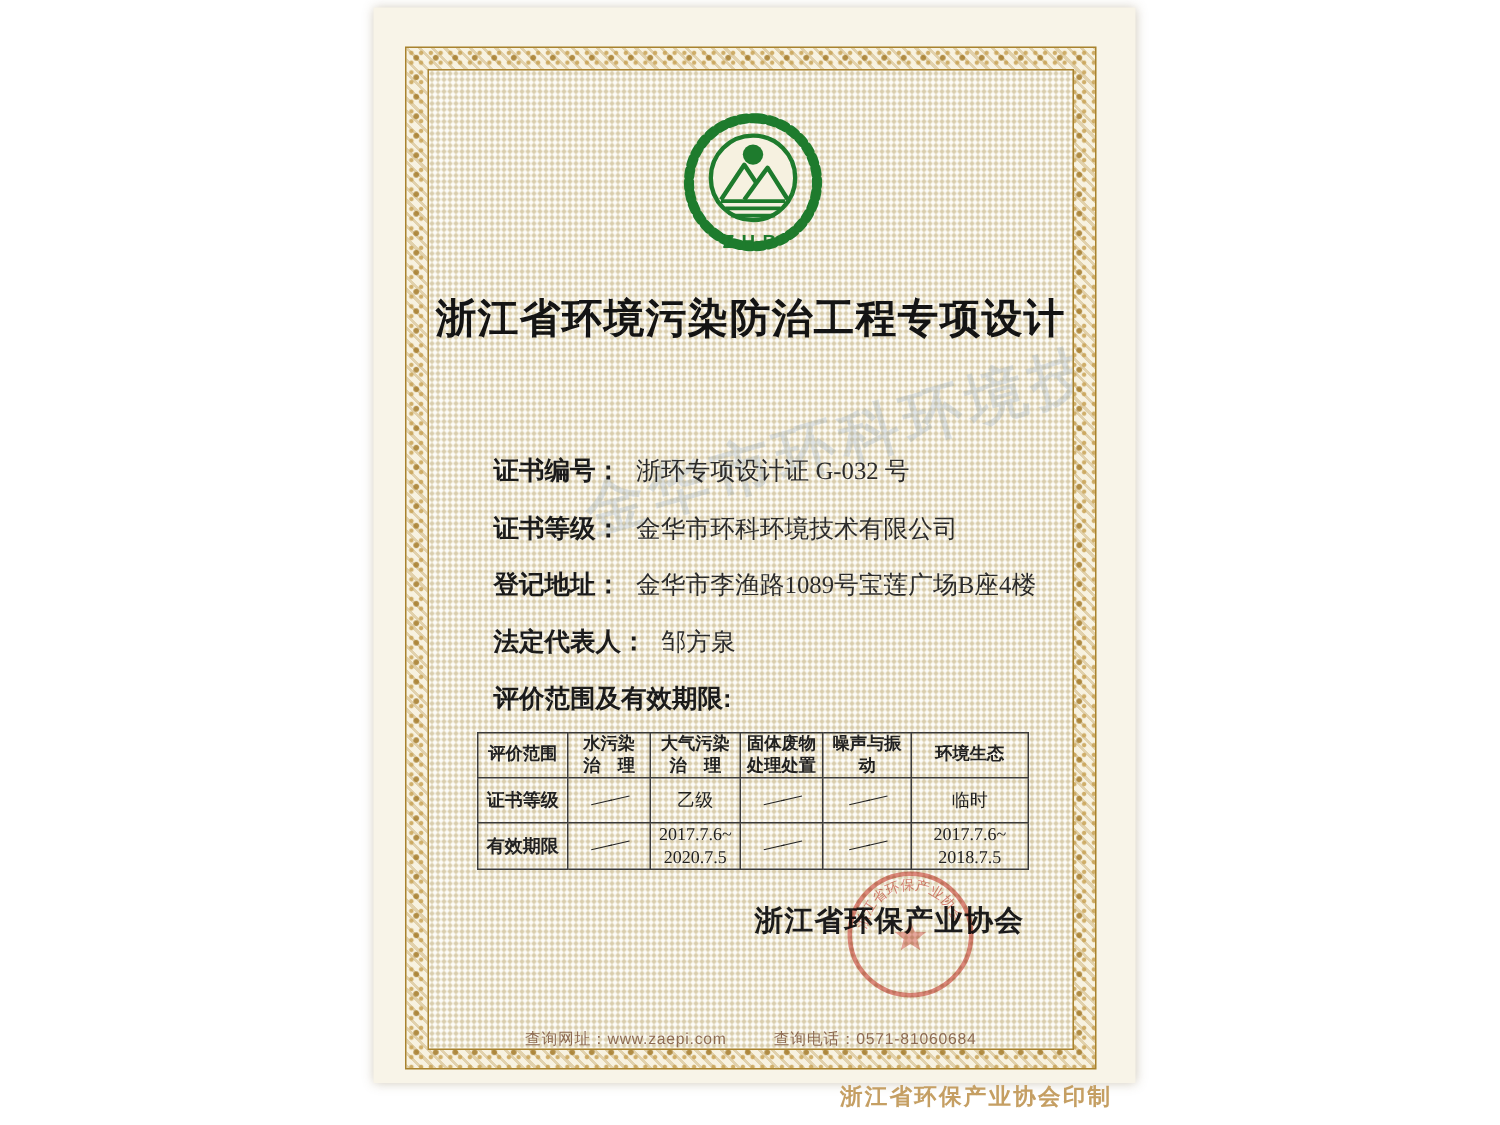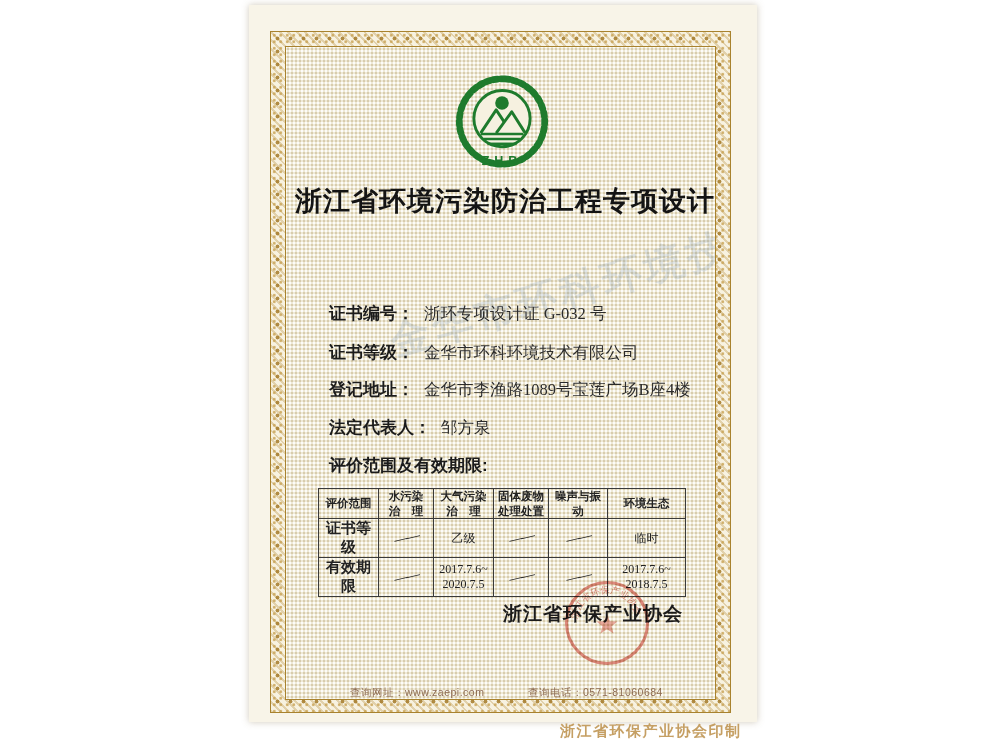--- a/index.html
+++ b/index.html
@@ -42,50 +42,50 @@
     position:absolute; left:105px; top:268px; width:500px;
     font-size:40px; font-weight:700; letter-spacing:4px;
     color:rgba(108,140,170,.20);
     transform:rotate(-16deg); transform-origin:left center;
     white-space:nowrap; pointer-events:none;
   }
 
   .logo { position:absolute; left:166px; top:26px; width:100px; height:97px; }
 
   .title { position:absolute; left:0; width:100%; text-align:center; color:#141414; font-weight:700; }
-  .title.l1 { top:136px; font-size:27px; letter-spacing:1px;text-align:right; }
+  .title.l1 { top:147px; font-size:27px; letter-spacing:1px; }
   .title.l2 { top:186px; font-size:27px; letter-spacing:3px; }
 
   .field { position:absolute; left:43px; white-space:nowrap; }
   .flabel { font-size:17px; font-weight:700; color:#1b1b1b; }
   .fvalue { font-size:16.5px; font-family:"Liberation Serif", serif; color:#2c2c2c; margin-left:10px;margin-top:16px; }
 
   .sect-heading { position:absolute; left:43px; top:407px; font-size:17px; font-weight:700; color:#1b1b1b; }
 
   table.scope { position:absolute; left:32px; top:441px; border-collapse:collapse; table-layout:fixed; }
   table.scope td {
     border:1px solid #3a3a3a; text-align:center; vertical-align:middle;
     height:30px; padding:0 1px; color:#222;
   }
   td.th  { font-size:11.5px; font-weight:700; white-space:pre-line; line-height:1.25; }
-  td.rowlab { font-size:15px; font-weight:700; }
+  td.rowlab { font-size:12px; font-weight:700; }
   td.val { font-size:12px; font-family:"Liberation Serif", serif; white-space:pre-line; line-height:1.25; }
   .dash { display:inline-block; font-size:14px; letter-spacing:-2px; color:#222; transform:rotate(-13deg); }
 
   .issuer-org  { position:absolute; left:157px; top:554px; width:300px; text-align:center;
                  font-size:19px; font-weight:700; color:#1b1b1b; letter-spacing:1px; }
   .issuer-date { position:absolute; left:157px; top:582px; width:300px; text-align:center;
                  font-size:17px; font-family:"Liberation Serif", serif; color:#242424; }
 
   .seal { position:absolute; left:277px; top:532px; width:88px; height:88px;
           opacity:.62; mix-blend-mode:multiply; }
 
   .footer-line { position:absolute; left:0; top:639px; width:100%; text-align:center;
                  font-size:10.5px; color:#8d6b52; letter-spacing:.5px; }
-  .footer-line span { margin:0 14px;padding-left:12px; }
+  .footer-line span { margin:0 14px; }
 
   .print-line { position:absolute; left:548px; top:722px; font-size:15px;
                 color:#c59f63; letter-spacing:1.5px; font-weight:700;margin-left:12px; }
 </style>
 </head>
 <body>
 
 <div class="scan">
   <div class="page">
     <div class="frame">

